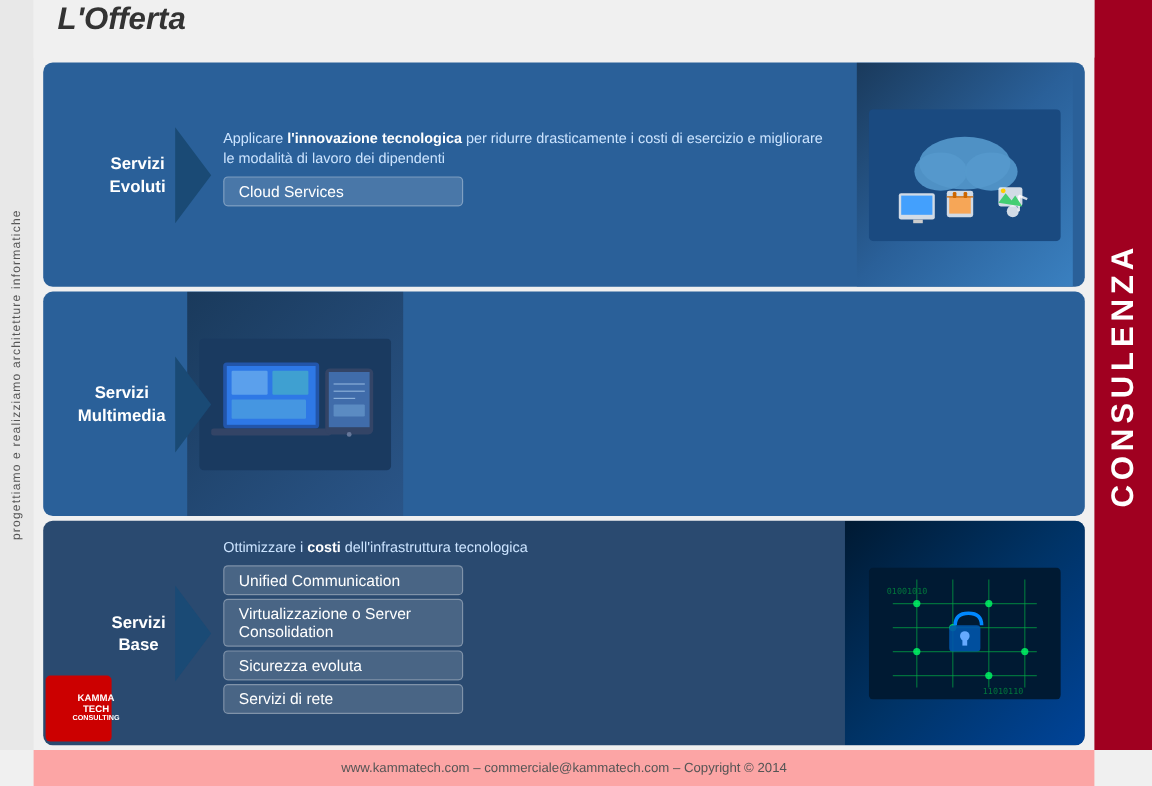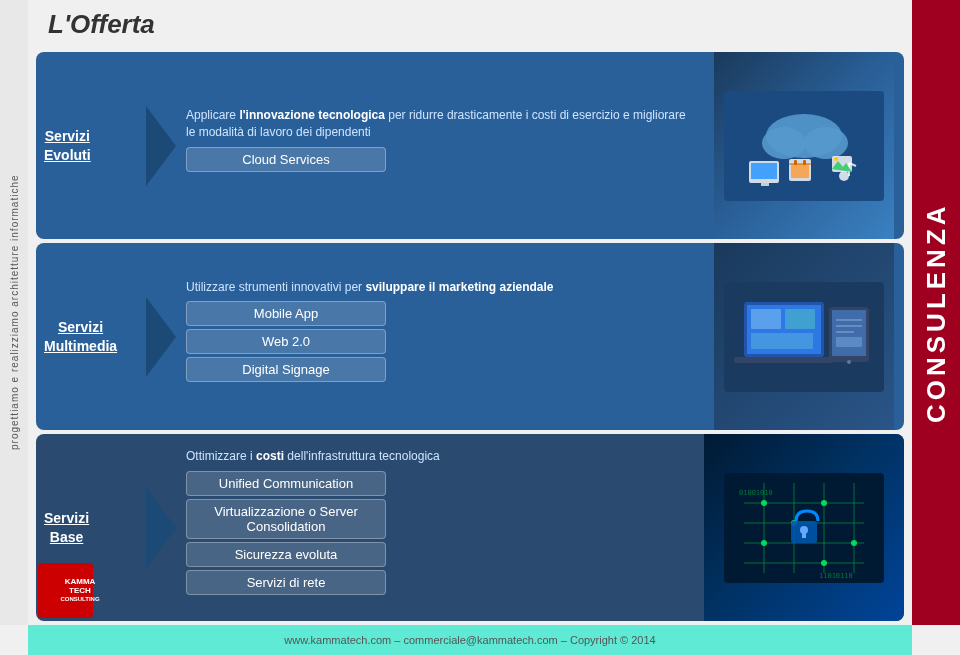--- a/index.html
+++ b/index.html
@@ -50,21 +50,21 @@
     }
 
     
     .header {
       position: absolute;
       top: 0;
       left: 28px;
       right: 48px;
       height: 48px;
       display: flex;
-      align-items: center;
+      align-items: flex-start;
       padding-left: 20px;
       background: #f0f0f0;
     }
     .header-title {
       font-size: 26px;
       color: #333;
       font-style: italic;
       font-weight: bold;
     }
 
@@ -89,31 +89,30 @@
       align-items: stretch;
       position: relative;
       overflow: hidden;
     }
 
     
     .service-label {
       width: 110px;
       min-width: 110px;
       display: flex;
-      align-items: flex-start;
+      align-items: flex-end;
       justify-content: center;
       flex-direction: column;
       color: white;
       font-size: 14px;
       font-weight: bold;
       text-align: center;
       position: relative;
       z-index: 2;
       padding: 8px;
-      text-decoration: underline;
     }
 
     
     .arrow-right {
       position: absolute;
       left: 110px;
       top: 50%;
       transform: translateY(-50%);
       width: 0;
       height: 0;
@@ -152,21 +151,20 @@
       gap: 3px;
     }
 
     .service-item {
       background: rgba(255,255,255,0.15);
       border: 1px solid rgba(255,255,255,0.3);
       border-radius: 4px;
       padding: 4px 12px;
       font-size: 13px;
       color: white;
-      text-align: center;
       width: 200px;
     }
 
     
     .section-image {
       width: 200px;
       min-width: 200px;
       display: flex;
       align-items: center;
       justify-content: center;
@@ -209,21 +207,21 @@
       position: absolute;
       bottom: 0;
       left: 28px;
       right: 48px;
       height: 30px;
       display: flex;
       align-items: center;
       justify-content: center;
       font-size: 11px;
       color: #555;
-      background: #5eead4;
+      background: #fca5a5;
     }
 
     
     .logo-area {
       position: absolute;
       bottom: 35px;
       left: 35px;
       width: 60px;
       height: 60px;
       display: flex;
@@ -319,30 +317,20 @@
         </svg>
       </div>
     </div>
   </div>
 
   <div class="section row2">
     <div class="service-label">
       <span class="serv-label-inner">Servizi<br>Multimedia</span>
     </div>
     <div class="arrow-right"></div>
-    <div class="section-content">
-      <div class="section-description">
-        Utilizzare strumenti innovativi per <strong>sviluppare il marketing aziendale</strong>
-      </div>
-      <div class="service-items">
-        <div class="service-item">Mobile App</div>
-        <div class="service-item">Web 2.0</div>
-        <div class="service-item">Digital Signage</div>
-      </div>
-    </div>
     <div class="section-image">
       <div class="img-laptop">
 
         <svg width="160" height="110" viewBox="0 0 160 110">
           <rect width="160" height="110" fill="#1a3a60" rx="4"></rect>
 
           <rect x="20" y="20" width="80" height="55" rx="3" fill="#2255aa"></rect>
           <rect x="23" y="23" width="74" height="49" fill="#3388ff" opacity="0.7"></rect>
 
           <rect x="10" y="75" width="100" height="6" rx="2" fill="#334466"></rect>

